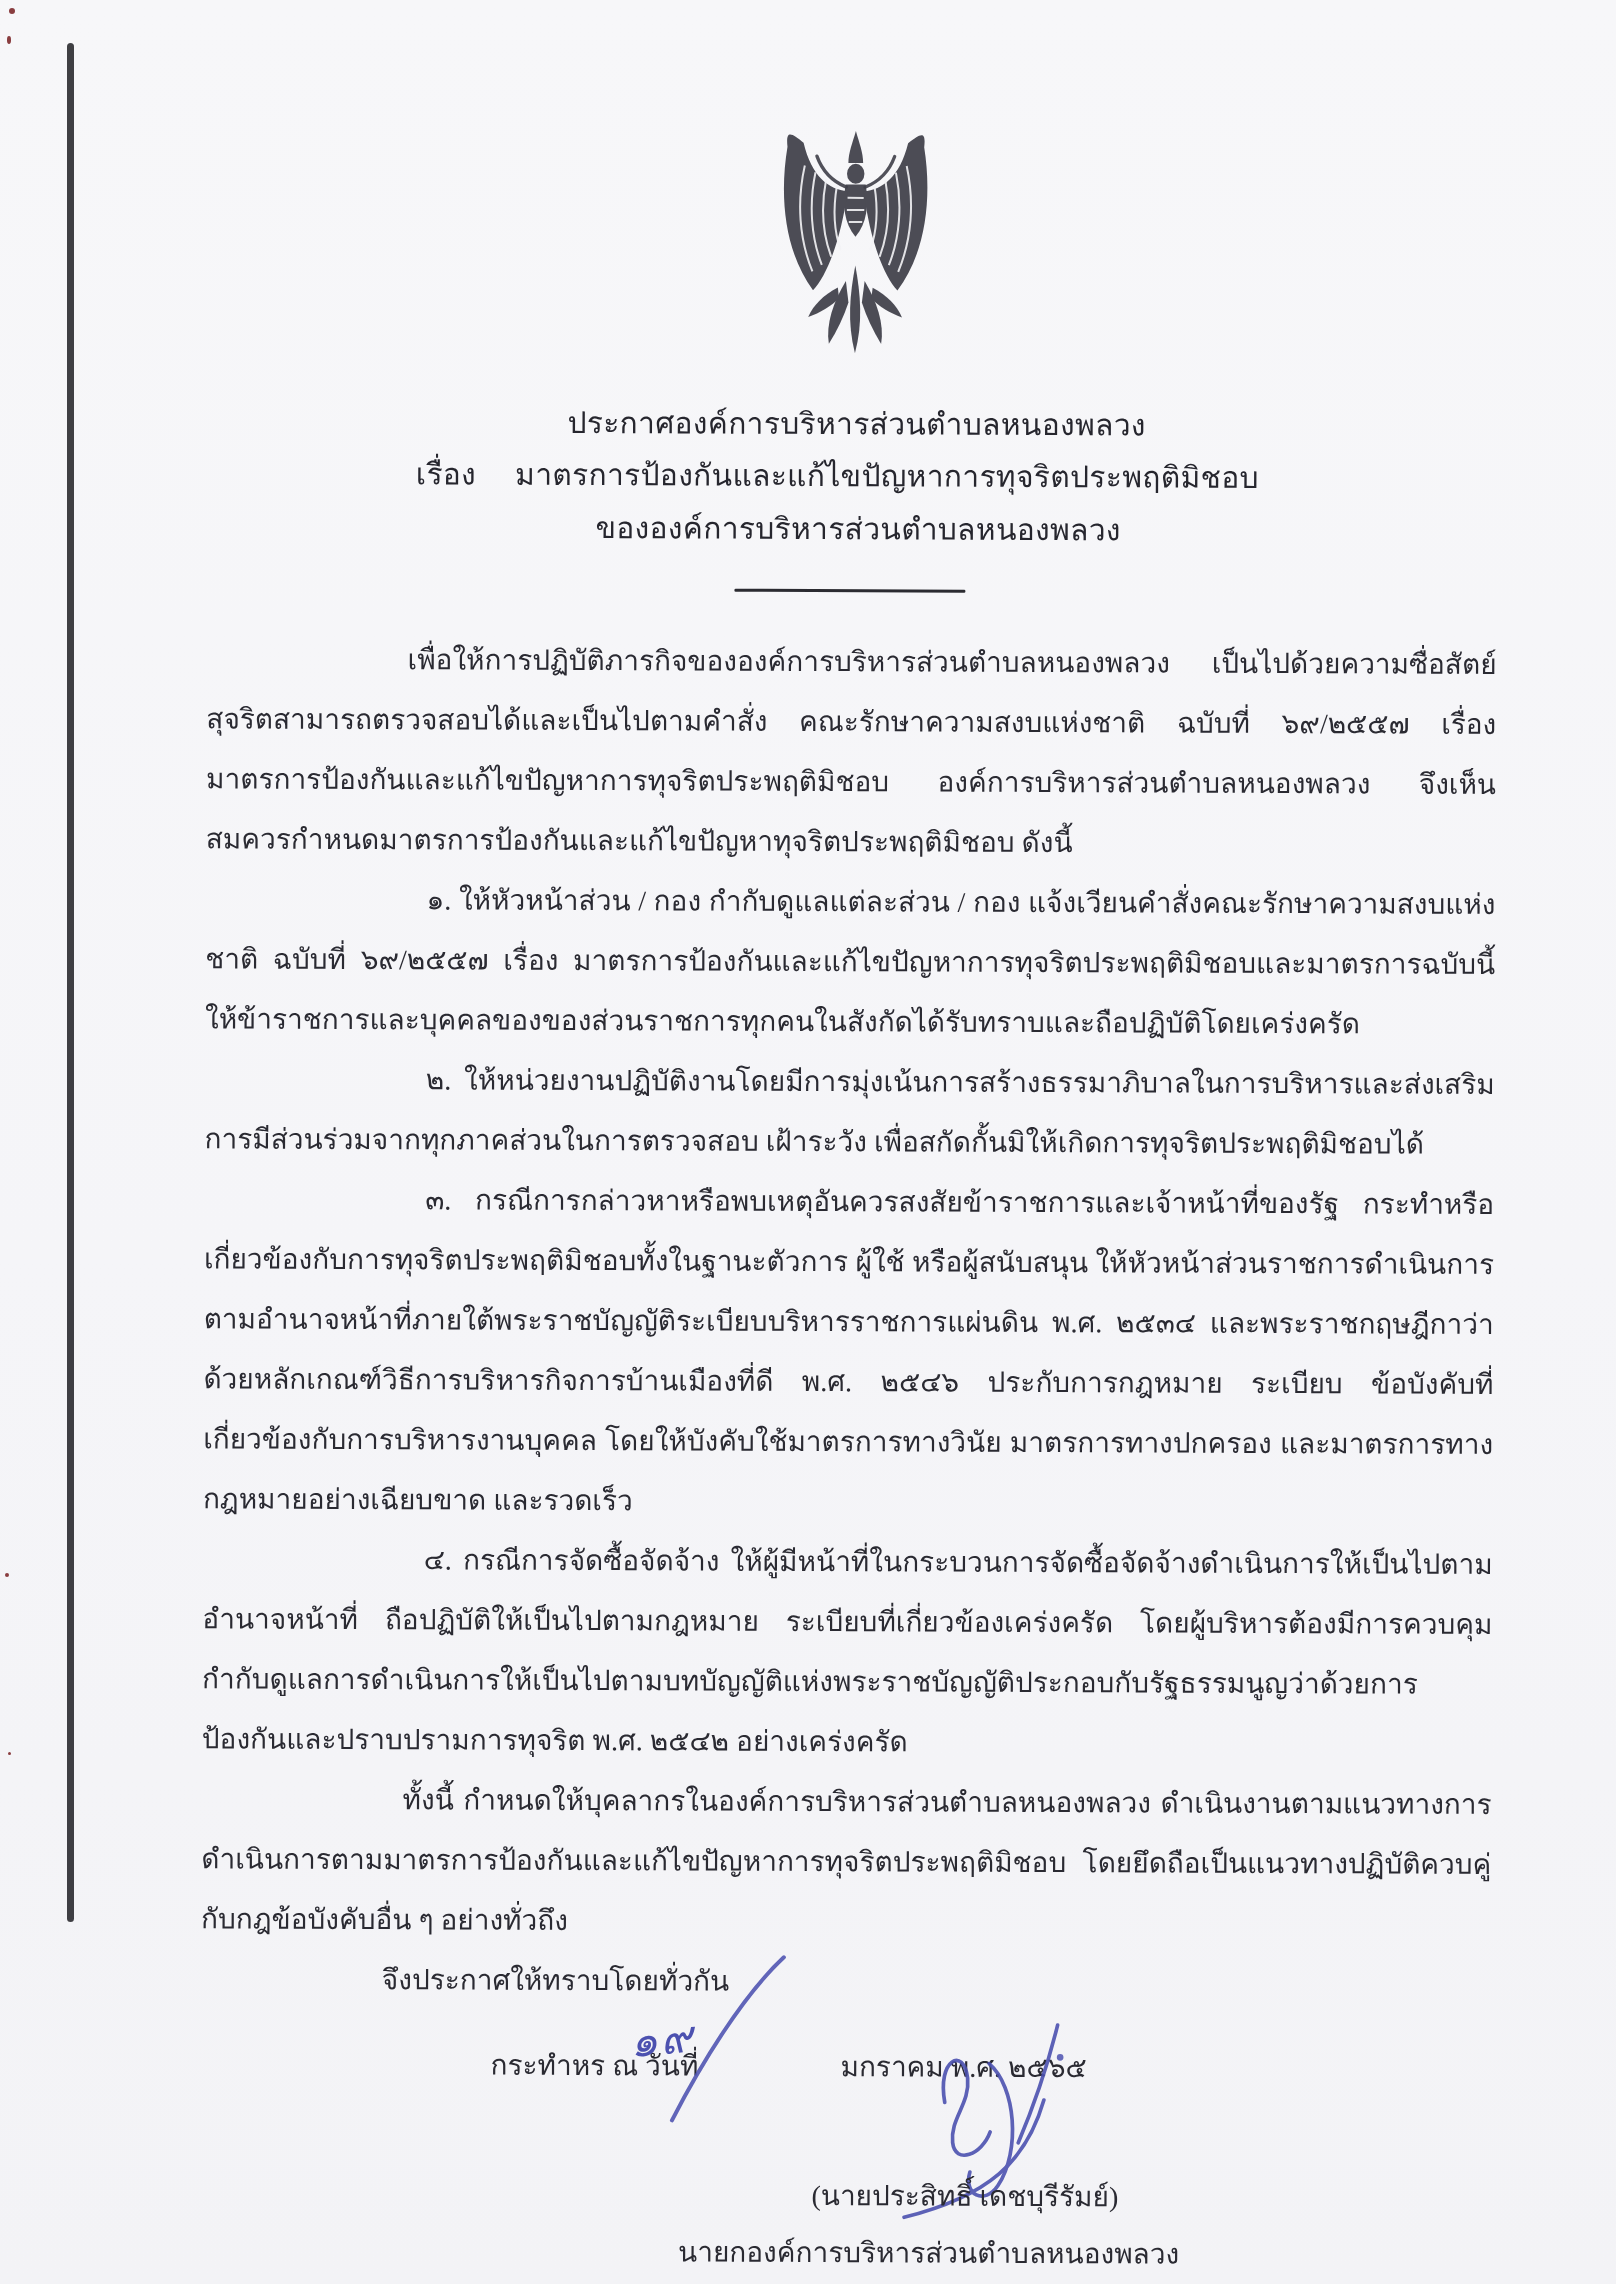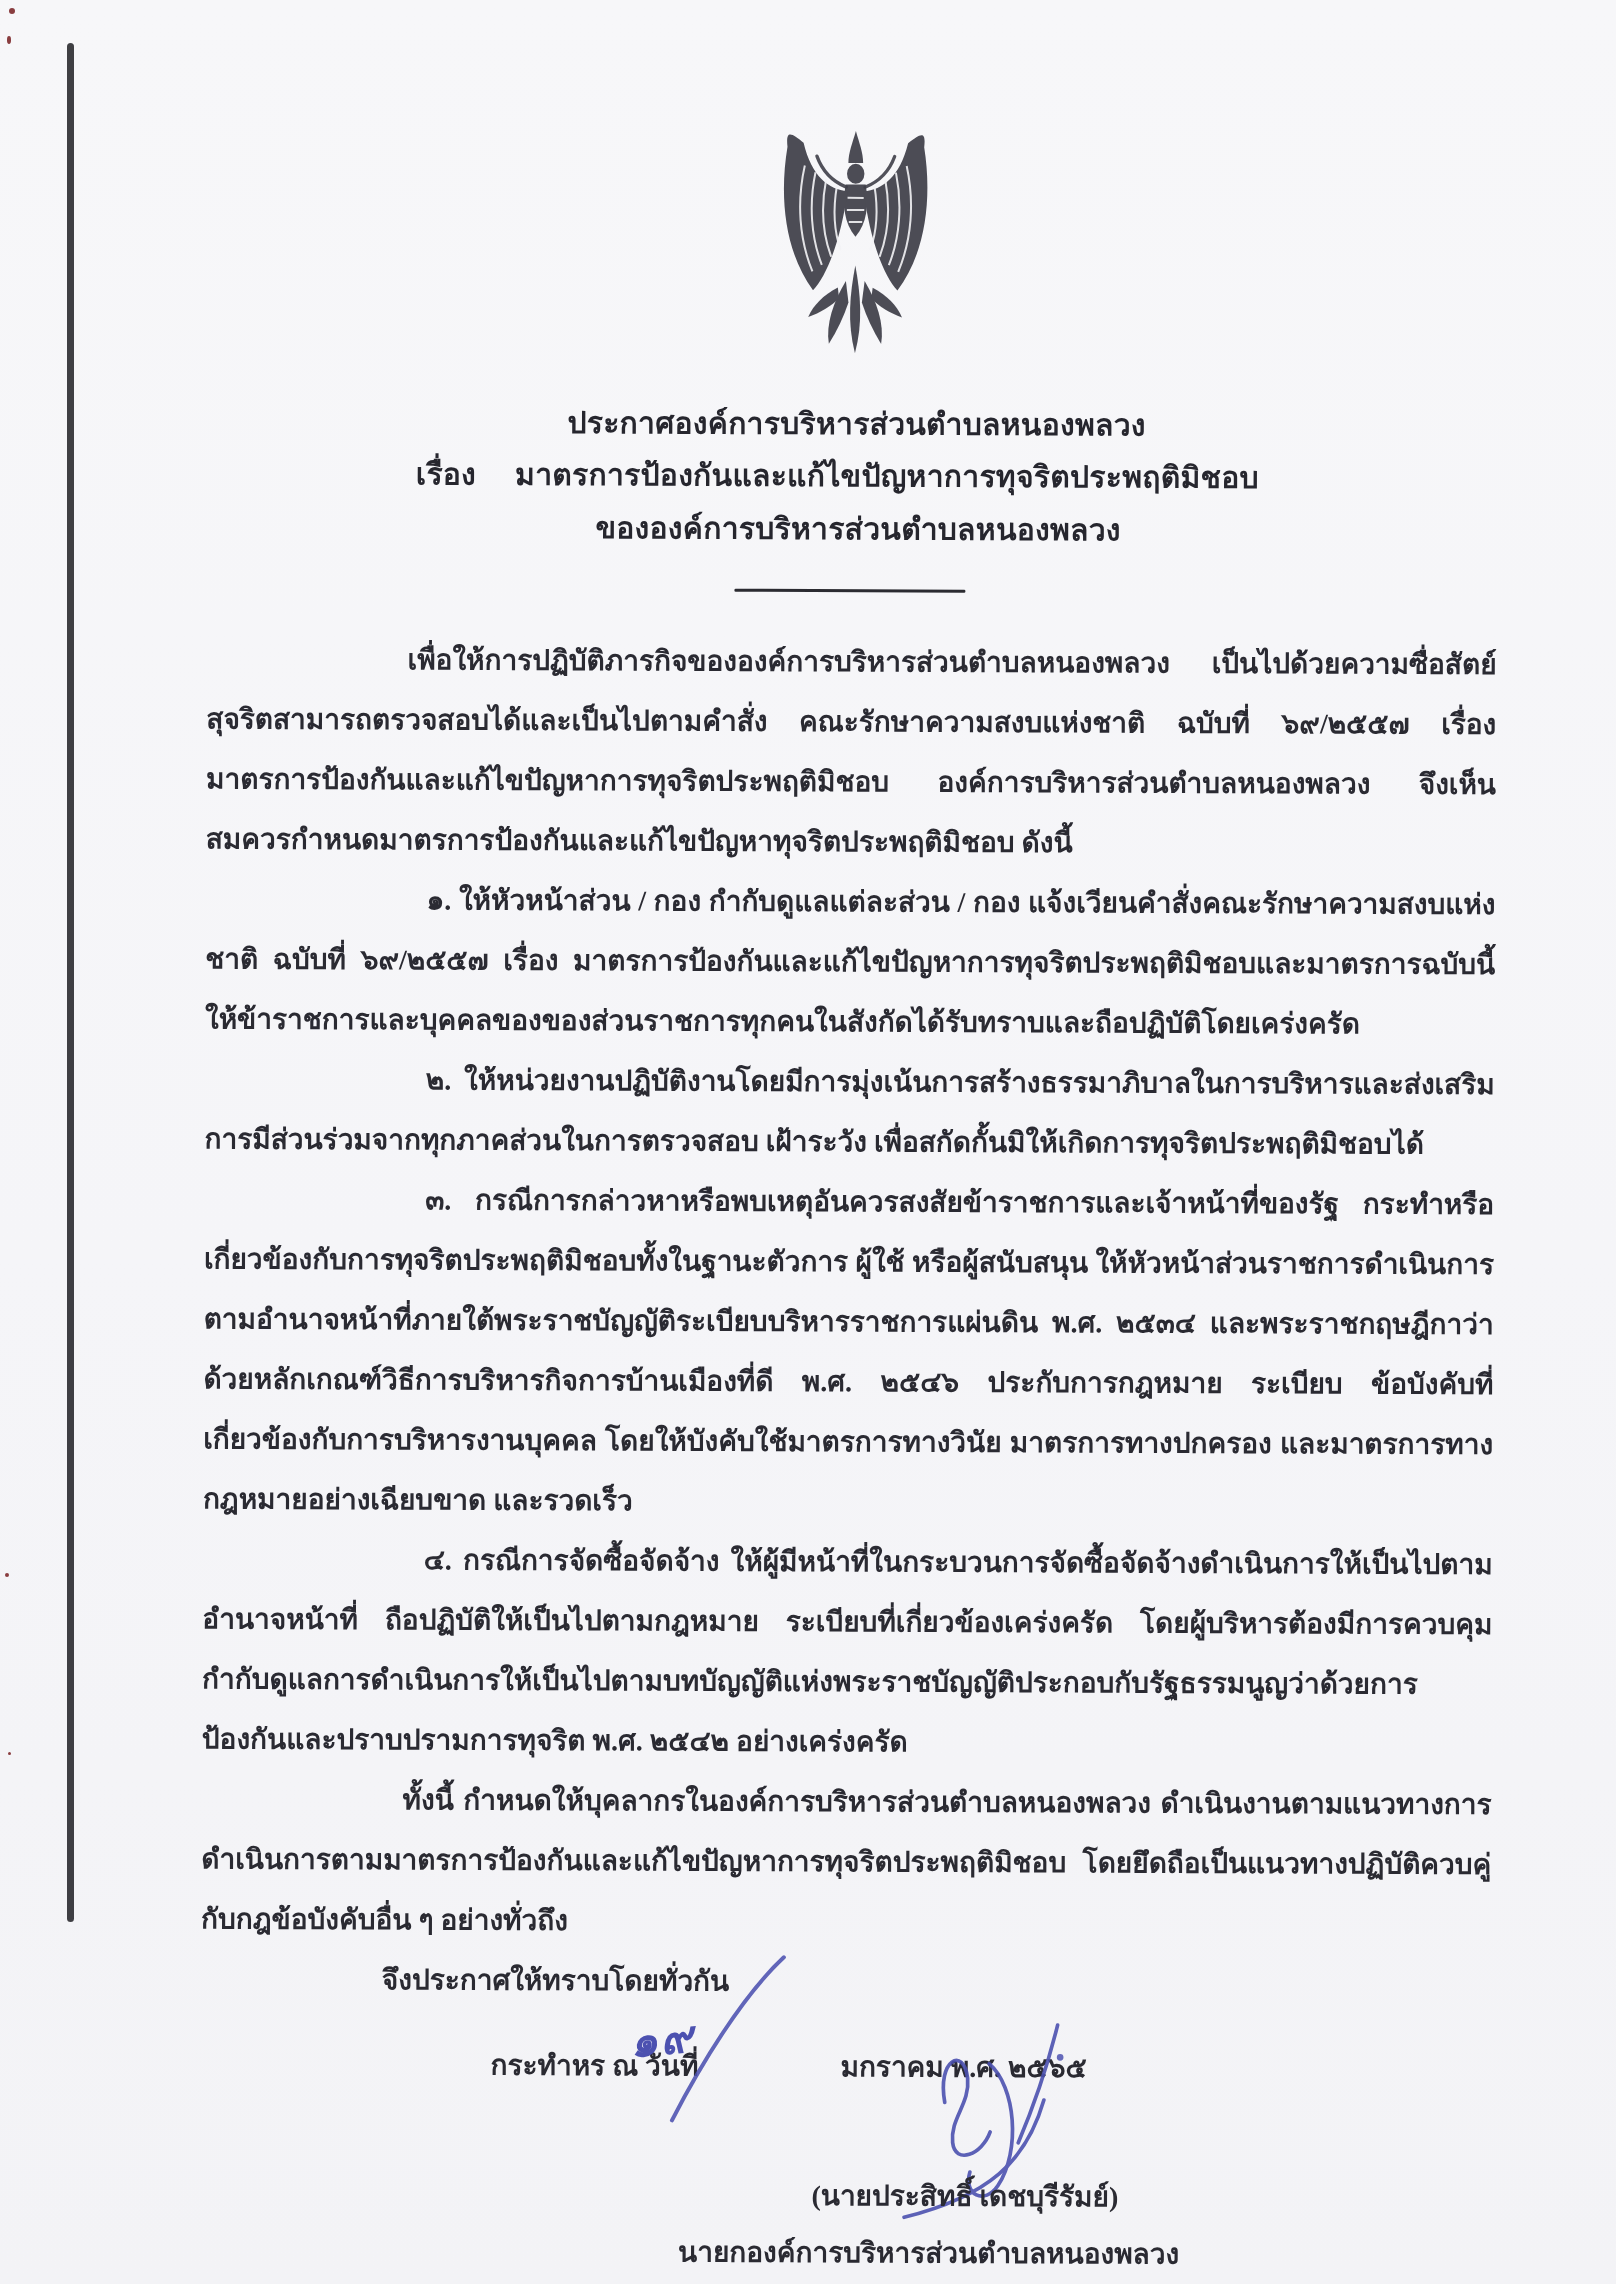--- a/index.html
+++ b/index.html
@@ -3,21 +3,20 @@
 <meta charset="utf-8">
 <style>
   html,body{margin:0;padding:0;}
   .page{
     position:relative;
     width:1617px;height:2284px;
     background:linear-gradient(180deg,#f7f7f9 0%,#f5f5f8 55%,#f3f3f6 100%);
     overflow:hidden;
     font-family:"Liberation Serif","DejaVu Sans",serif;
     color:#26262e;
-    font-weight:bold;
   }
   .tilt{position:absolute;inset:0;transform:rotate(0.25deg);transform-origin:50% 45%;}
   
   .edge-streak{position:absolute;left:67px;top:43px;width:7.4px;height:1879px;
     background:#17171c;opacity:.82;border-radius:4px;filter:blur(0.4px);}
   .speck{position:absolute;width:6px;height:6px;border-radius:50%;background:rgba(118,28,30,.85);}
   
   .emblem{position:absolute;top:128px;left:852px;transform:translateX(-50%);}
   
   .title-line{position:absolute;transform:translateX(-50%);font-size:30px;

